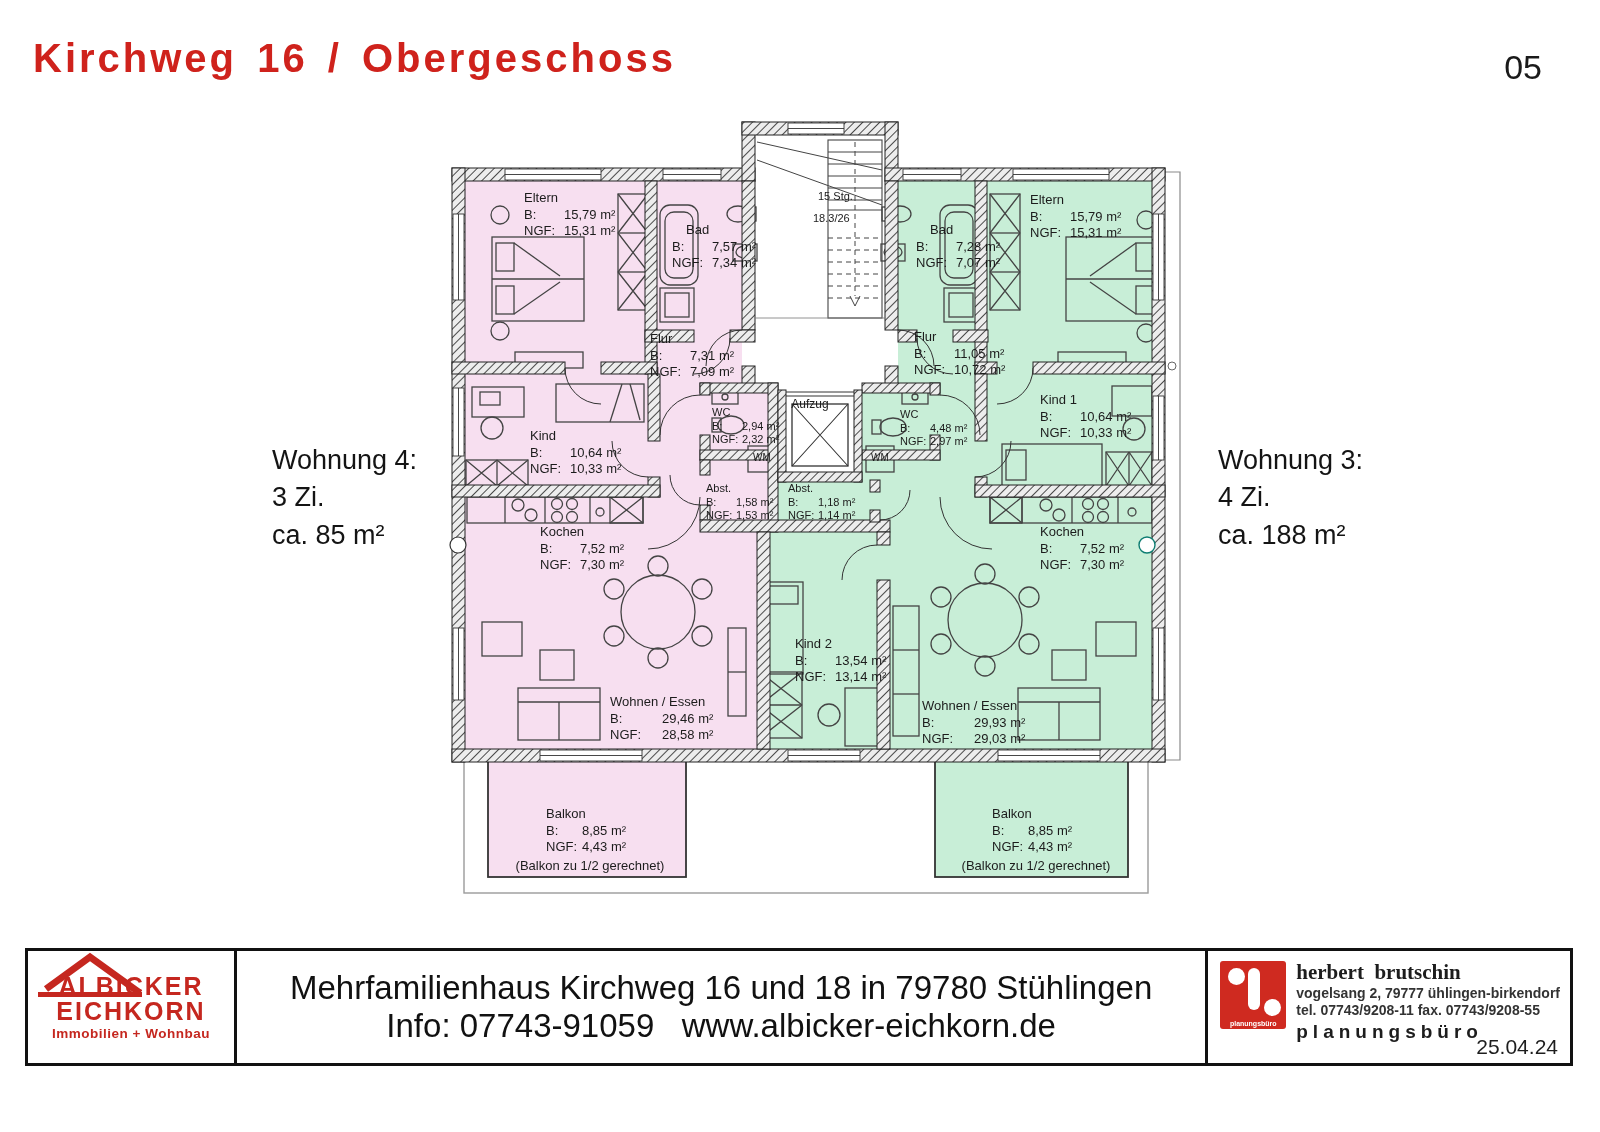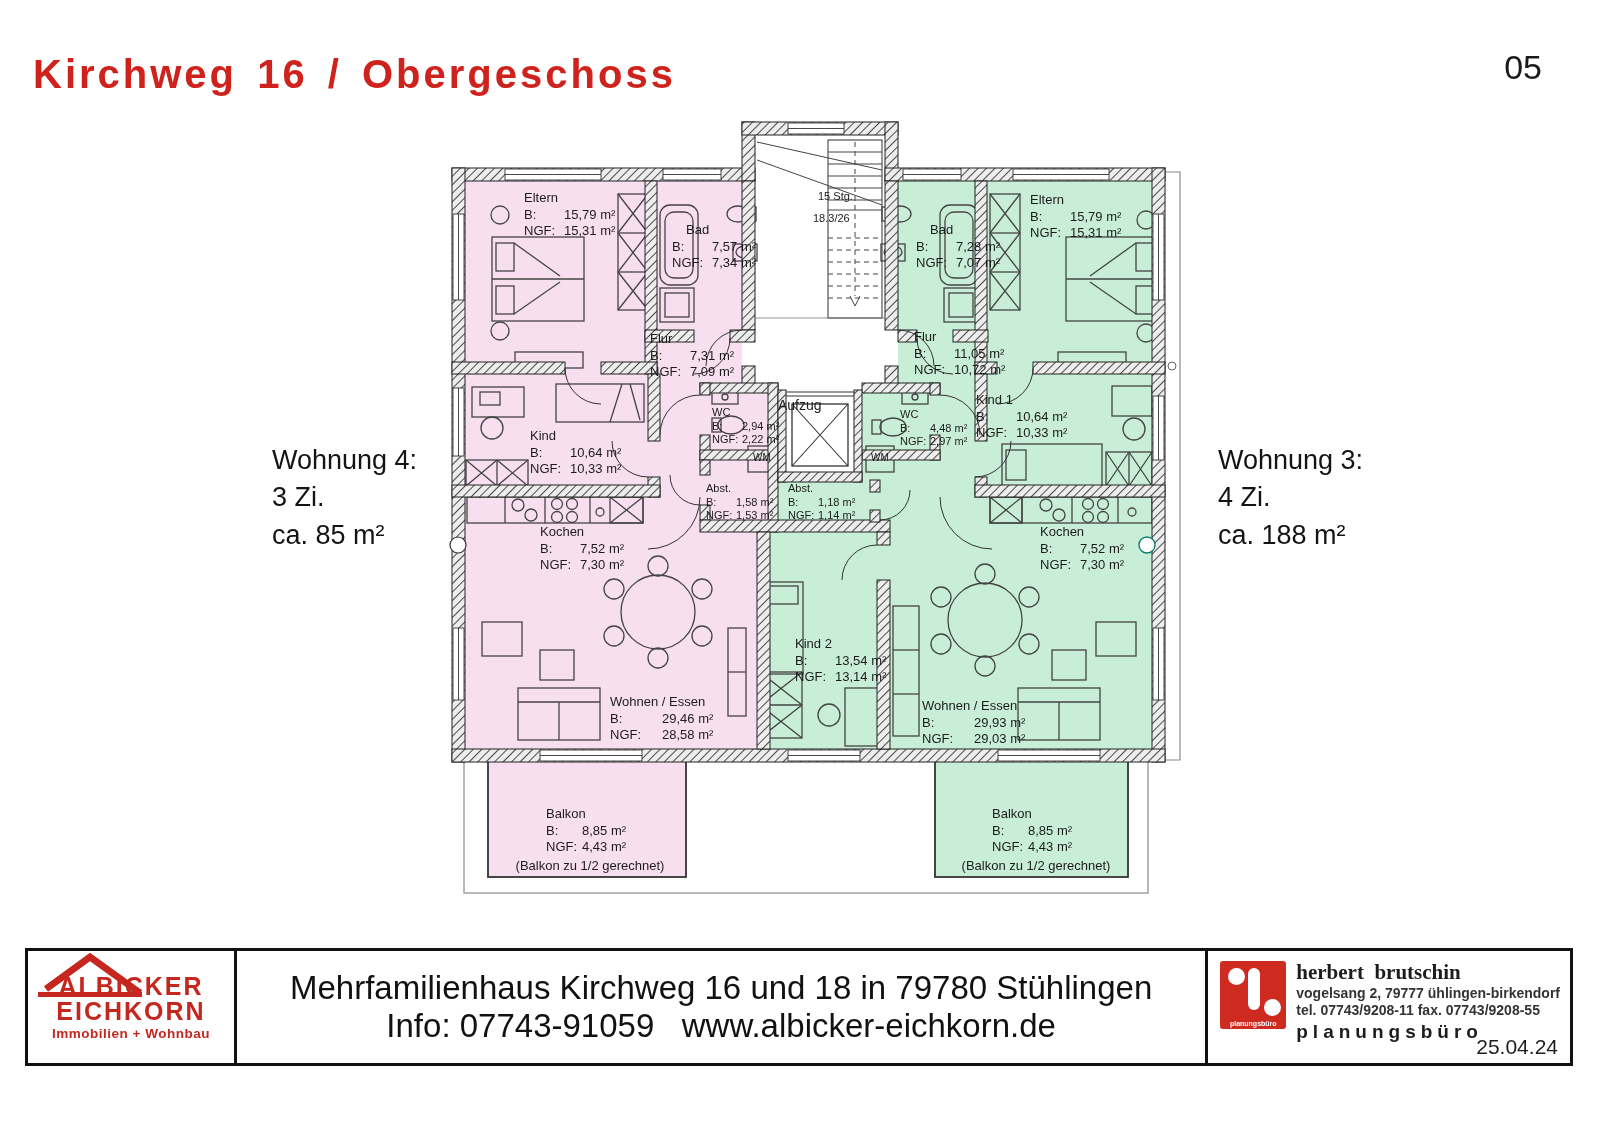--- a/index.html
+++ b/index.html
@@ -1,36 +1,36 @@
 <!DOCTYPE html>
 <html><head>
 <meta charset="utf-8">
 <style>
   html,body{margin:0;padding:0;background:#e9e9e9;}
   .sheet{position:relative;width:1600px;height:1132px;background:#ffffff;
          font-family:"Liberation Sans",sans-serif;overflow:hidden;margin:0 auto;}
-  .page-title{position:absolute;left:33px;top:52px;font-size:40px;font-weight:bold;
+  .page-title{position:absolute;left:33px;top:36px;font-size:40px;font-weight:bold;
               letter-spacing:3px;word-spacing:6px;color:#cf221c;}
   .page-number{position:absolute;right:58px;top:48px;font-size:34px;color:#1a1a1a;}
 
   svg{position:absolute;left:0;top:0;}
 
   
   .rl{position:absolute;font-size:13px;color:#1c1c1c;line-height:1.22;white-space:nowrap;z-index:3;}
   .rl .rl-name{margin-bottom:1px;}
   .rl-row{display:flex;}
   .rl .pfx{flex:0 0 40px;}
   .rl.small{font-size:11px;line-height:1.2;}
   .rl.small .pfx{flex:0 0 30px;}
   .rl.balkon{width:180px;}
   .rl.balkon .rl-name,.rl.balkon .rl-row{padding-left:46px;}
   .rl.balkon .note{padding-left:0;text-align:center;margin-top:3px;}
   .tiny{position:absolute;font-size:11px;color:#1c1c1c;z-index:3;white-space:nowrap;}
-  .aufzug-label{position:absolute;left:778px;top:397px;width:64px;
-                font-size:14px;color:#1c1c1c;z-index:3;}
+  .aufzug-label{position:absolute;left:778px;top:397px;width:64px;text-align:center;
+                font-size:12px;color:#1c1c1c;z-index:3;}
   .wm{position:absolute;width:28px;text-align:center;font-size:10px;color:#1c1c1c;z-index:3;}
 
   .unit{position:absolute;font-size:27px;color:#141414;line-height:1.38;z-index:3;}
 
   
   .footer{position:absolute;left:25px;top:948px;width:1548px;height:118px;
           border:3px solid #111;display:flex;box-sizing:border-box;background:#fff;z-index:4;}
   .f-left{flex:0 0 206px;border-right:3px solid #111;display:flex;flex-direction:column;
           align-items:center;justify-content:center;padding:2px 0;}
   .f-left .alb-name{font-size:25px;font-weight:bold;color:#c5271f;letter-spacing:2px;line-height:1.0;}
@@ -454,21 +454,21 @@
       </div>
   </div>
   <div class="rl small" style="left:712px;top:406px">
     <div class="rl-name">WC</div>
     <div class="rl-row">
         <span class="pfx">B:</span>
         <span>2,94 m²</span>
       </div>
     <div class="rl-row">
         <span class="pfx">NGF:</span>
-        <span>2,22 m²</span>
+        <span>2,32 m²</span>
       </div>
   </div>
   <div class="rl small" style="left:706px;top:482px">
     <div class="rl-name">Abst.</div>
     <div class="rl-row">
         <span class="pfx">B:</span>
         <span>1,58 m²</span>
       </div>
     <div class="rl-row">
         <span class="pfx">NGF:</span>
@@ -536,21 +536,21 @@
     <div class="rl-name">Flur</div>
     <div class="rl-row">
         <span class="pfx">B:</span>
         <span>11,05 m²</span>
       </div>
     <div class="rl-row">
         <span class="pfx">NGF:</span>
         <span>10,72 m²</span>
       </div>
   </div>
-  <div class="rl" style="left:976px;top:392px">
+  <div class="rl" style="left:1040px;top:392px">
     <div class="rl-name">Kind 1</div>
     <div class="rl-row">
         <span class="pfx">B:</span>
         <span>10,64 m²</span>
       </div>
     <div class="rl-row">
         <span class="pfx">NGF:</span>
         <span>10,33 m²</span>
       </div>
   </div>

